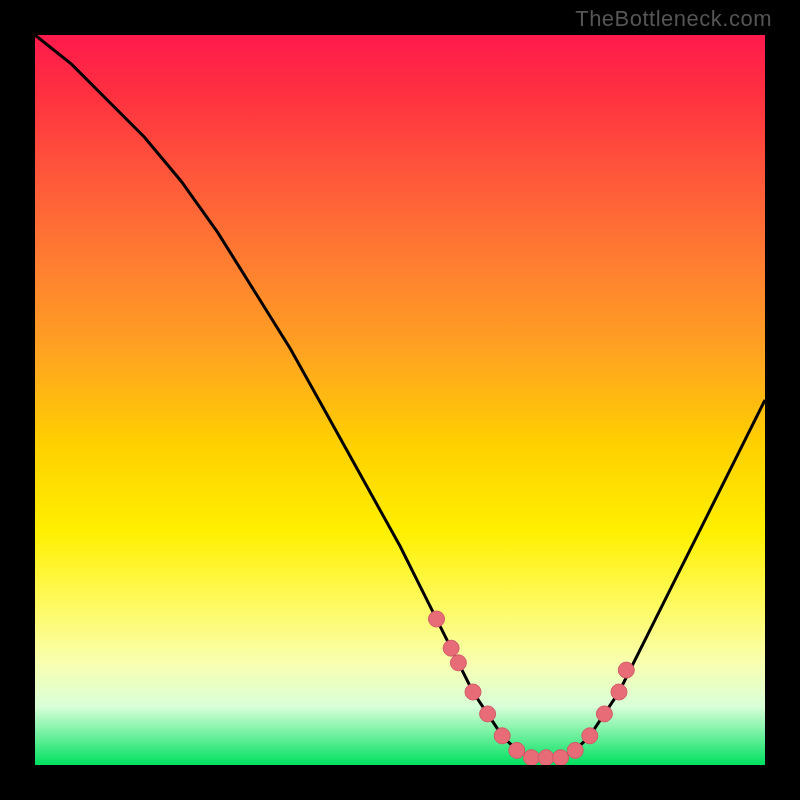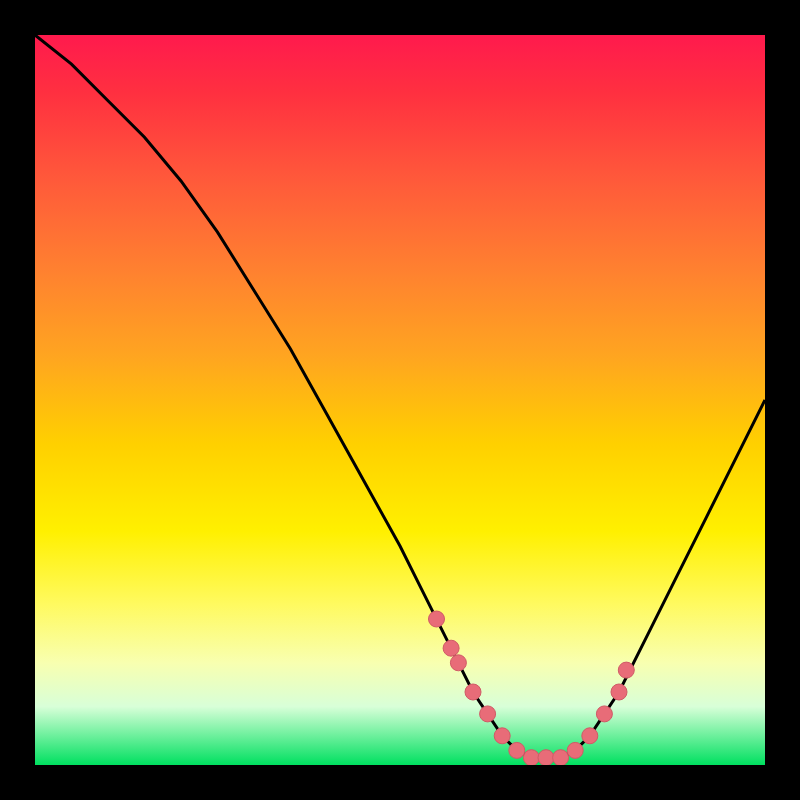--- a/index.html
+++ b/index.html
@@ -75,13 +75,14 @@
           <circle cx="511.0" cy="722.7" r="8" fill="#e86c78" stroke="#d05a66" stroke-width="1"></circle>
           <circle cx="525.6" cy="722.7" r="8" fill="#e86c78" stroke="#d05a66" stroke-width="1"></circle>
           <circle cx="540.2" cy="715.4" r="8" fill="#e86c78" stroke="#d05a66" stroke-width="1"></circle>
           <circle cx="554.8" cy="700.8" r="8" fill="#e86c78" stroke="#d05a66" stroke-width="1"></circle>
           <circle cx="569.4" cy="678.9" r="8" fill="#e86c78" stroke="#d05a66" stroke-width="1"></circle>
           <circle cx="584.0" cy="657.0" r="8" fill="#e86c78" stroke="#d05a66" stroke-width="1"></circle>
           <circle cx="591.3" cy="635.1" r="8" fill="#e86c78" stroke="#d05a66" stroke-width="1"></circle>
         </g>
     </svg>
   </div>
+  <div class="watermark">TheBottleneck.com</div>
 </div>
 
 </body></html>

